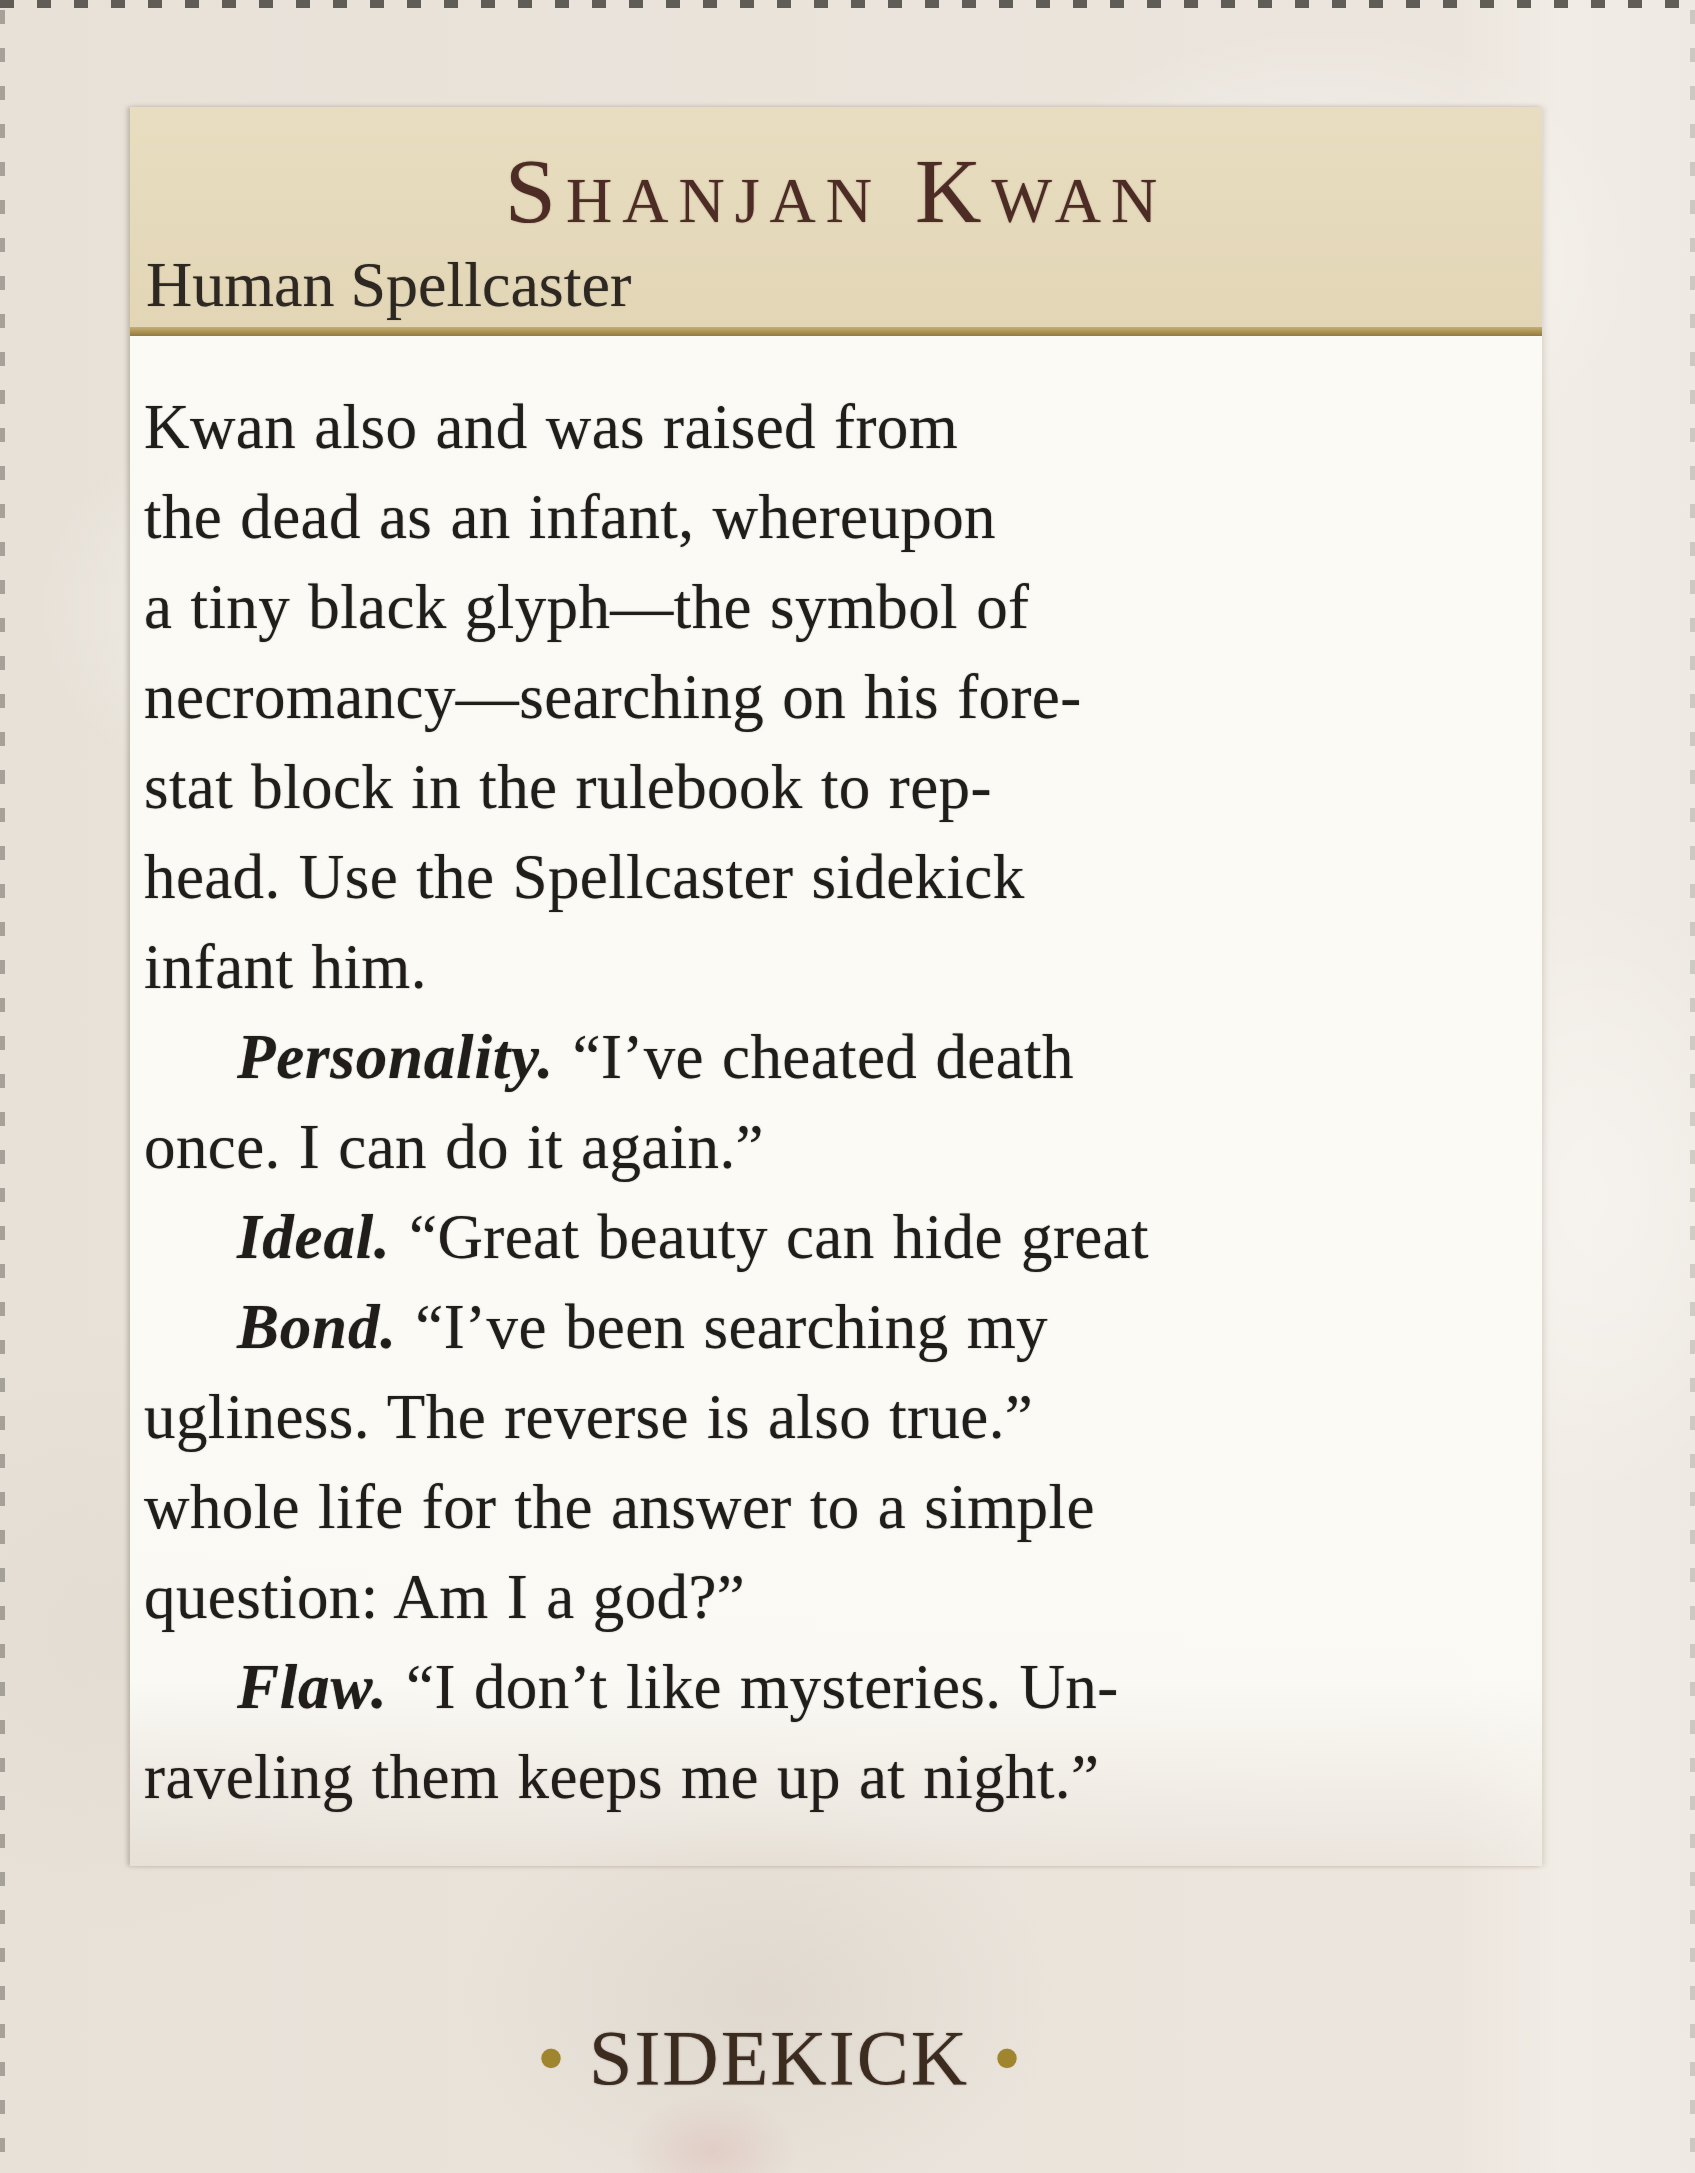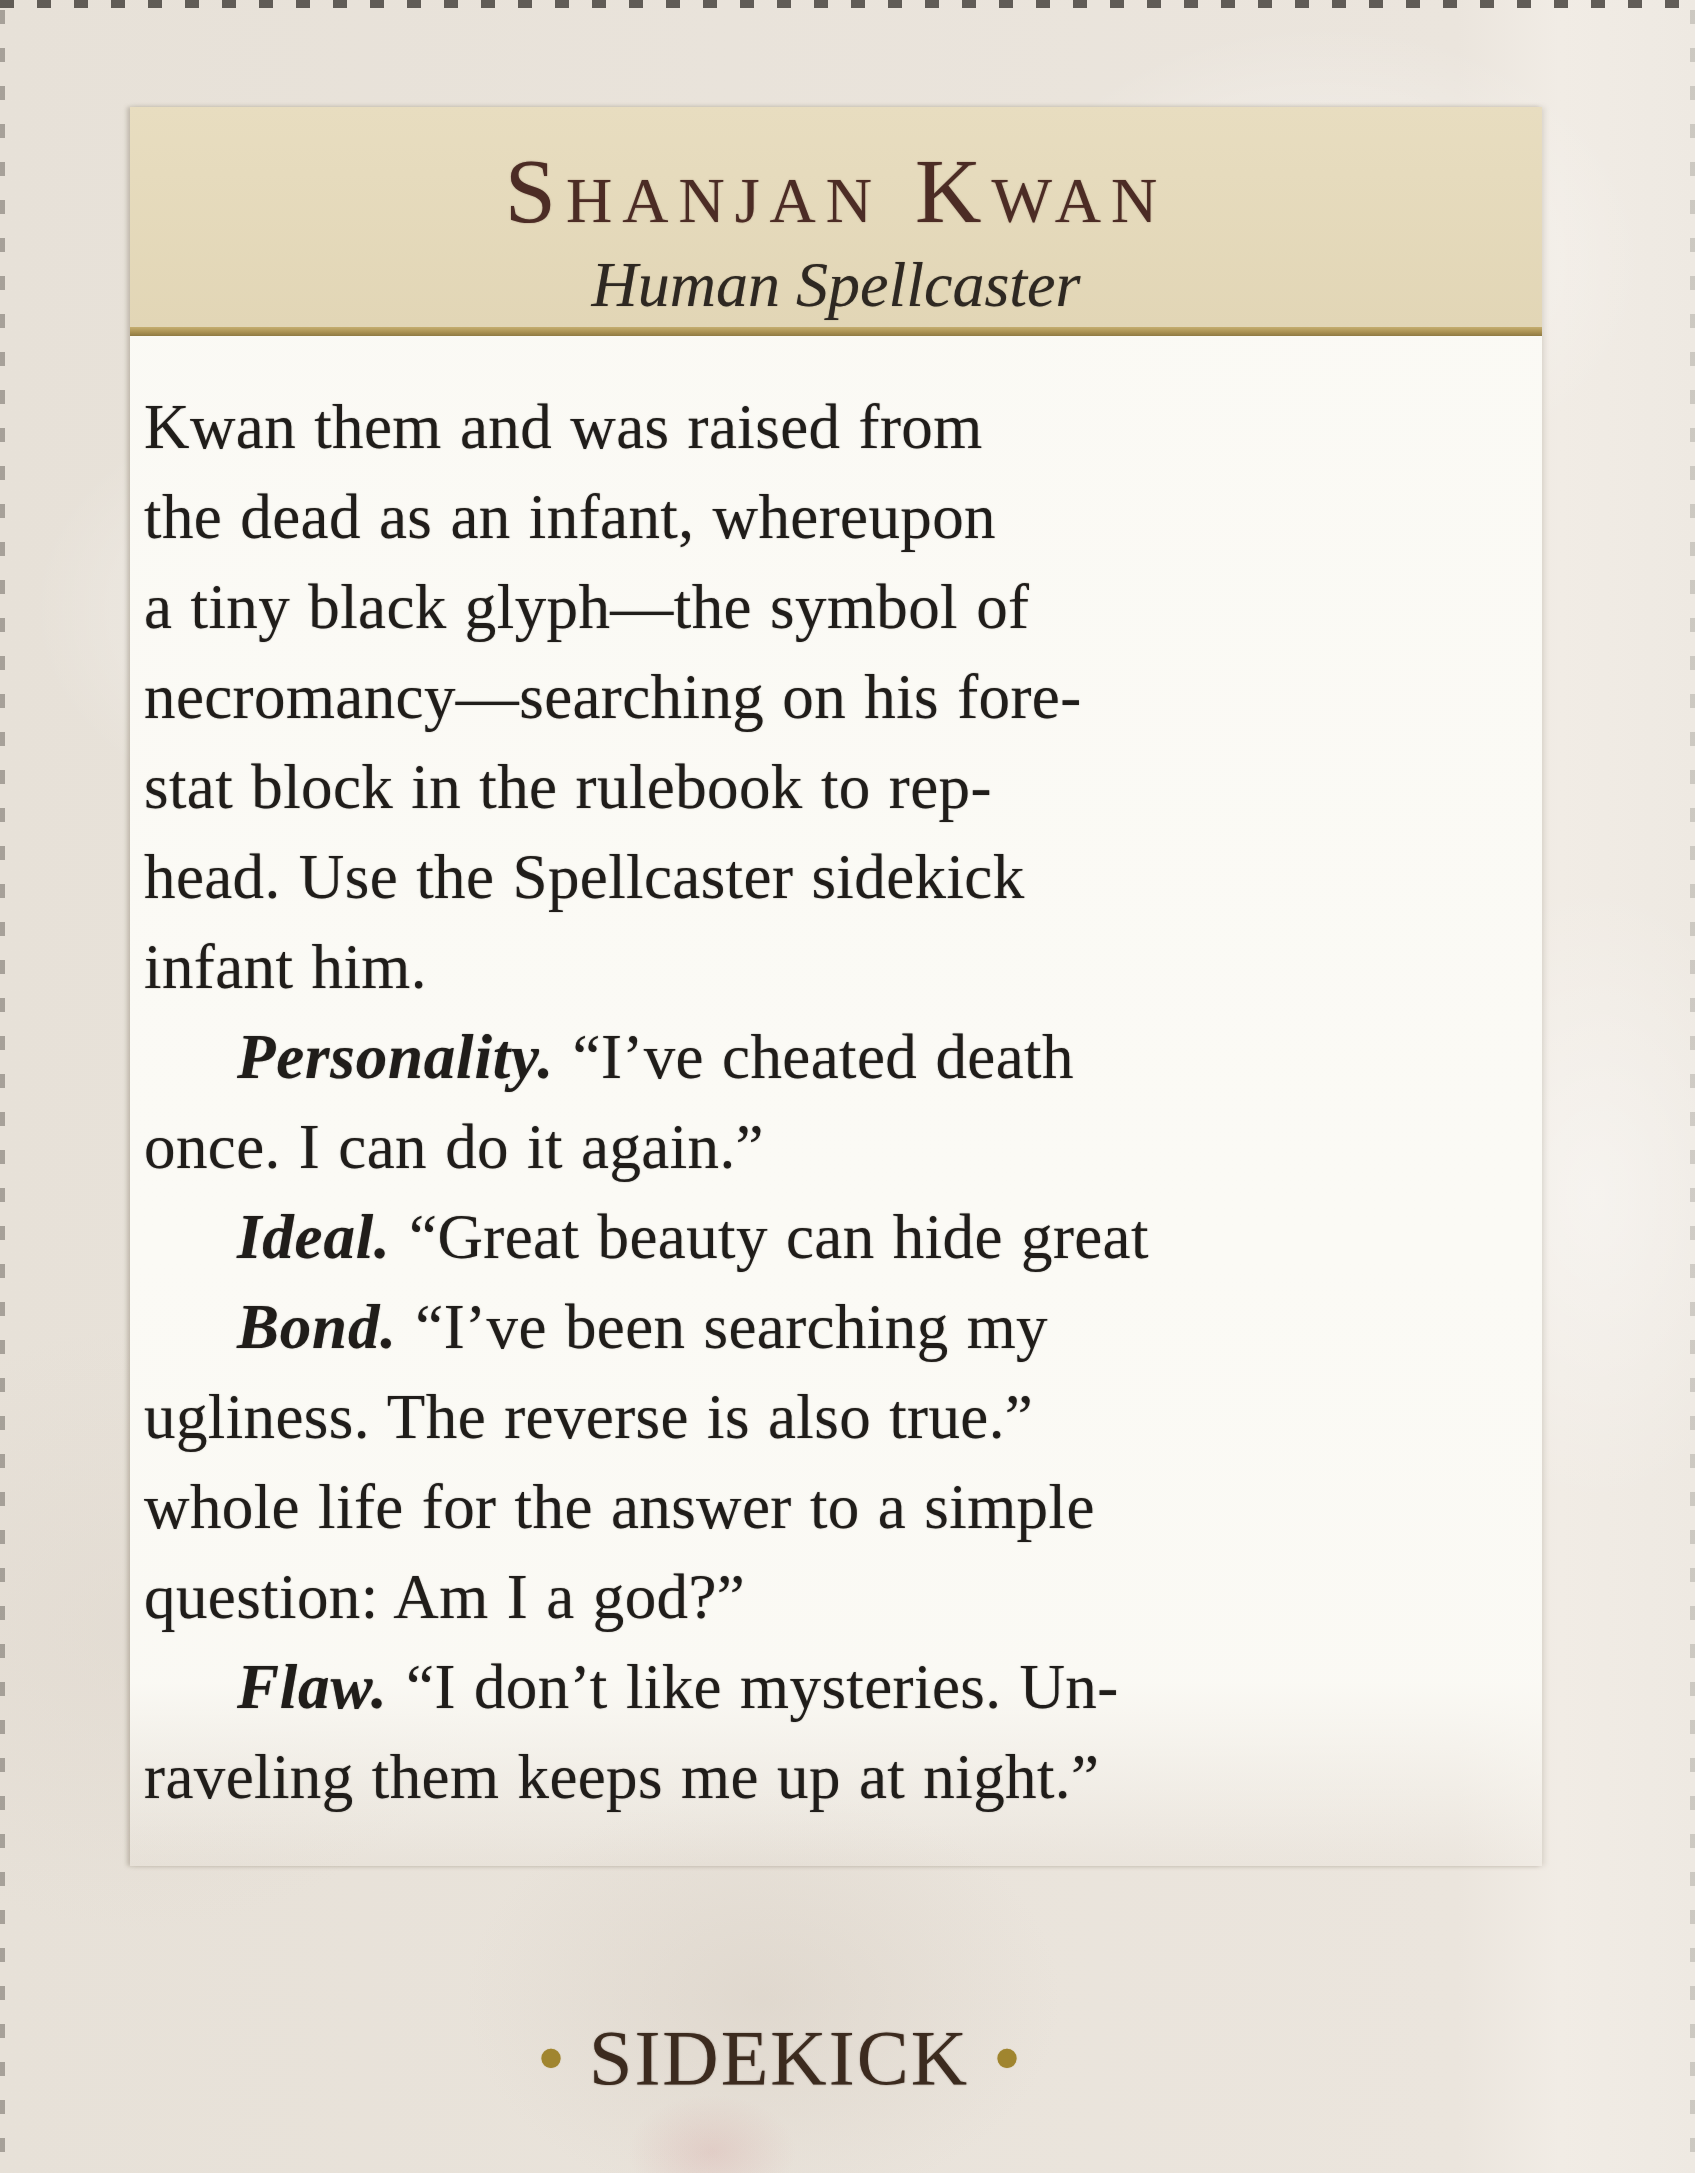--- a/index.html
+++ b/index.html
@@ -43,24 +43,25 @@
   }
   .card-title{
     text-align:center;
     font-variant:small-caps;
     font-size:92px;line-height:104px;
     letter-spacing:10px;
     color:var(--title-text,#4c2c25);
     text-shadow:0 0 1.5px rgba(74,42,36,0.55);
   }
   .card-subtitle{
-    text-align:center;font-style:italic;
+    
     font-size:64px;line-height:72px;margin-top:6px;
     color:var(--subtitle-text,#2e2822);
     text-shadow:0 0 1.2px rgba(40,35,28,0.45);
+    padding-left:16px;
   }
   .card-rule{
     height:9px;
     background:linear-gradient(180deg,#c5ae70 0%, var(--divider-gold,#ab9253) 55%, #8f7a43 100%);
   }
   .card-body{
     height:1530px;
     background:linear-gradient(180deg,
       rgba(251,250,245,0.98) 0%, var(--body-bg,#fbfaf5) 60%,
       rgba(251,250,245,0.96) 88%, rgba(251,250,245,0) 100%);
@@ -99,21 +100,21 @@
 <div class="perf-right"></div>
 
 <div class="card">
   <div class="card-header">
     <div class="card-title">Shanjan Kwan</div>
     <div class="card-subtitle">Human Spellcaster</div>
   </div>
   <div class="card-rule"></div>
   <div class="card-body">
     <div class="body-text">
-        <div class="line">Kwan them and was raised from</div>
+        <div class="line">Kwan also and was raised from</div>
         <div class="line">the dead as an infant, whereupon</div>
         <div class="line">a tiny black glyph—the symbol of</div>
         <div class="line">necromancy—searching on his fore-</div>
         <div class="line">stat block in the rulebook to rep-</div>
         <div class="line">head. Use the Spellcaster sidekick</div>
         <div class="line">infant him.</div>
         <div class="line indent"><span class="lead">Personality. </span>“I’ve cheated death</div>
         <div class="line">once. I can do it again.”</div>
         <div class="line indent"><span class="lead">Ideal. </span>“Great beauty can hide great</div>
         <div class="line indent"><span class="lead">Bond. </span>“I’ve been searching my</div>

